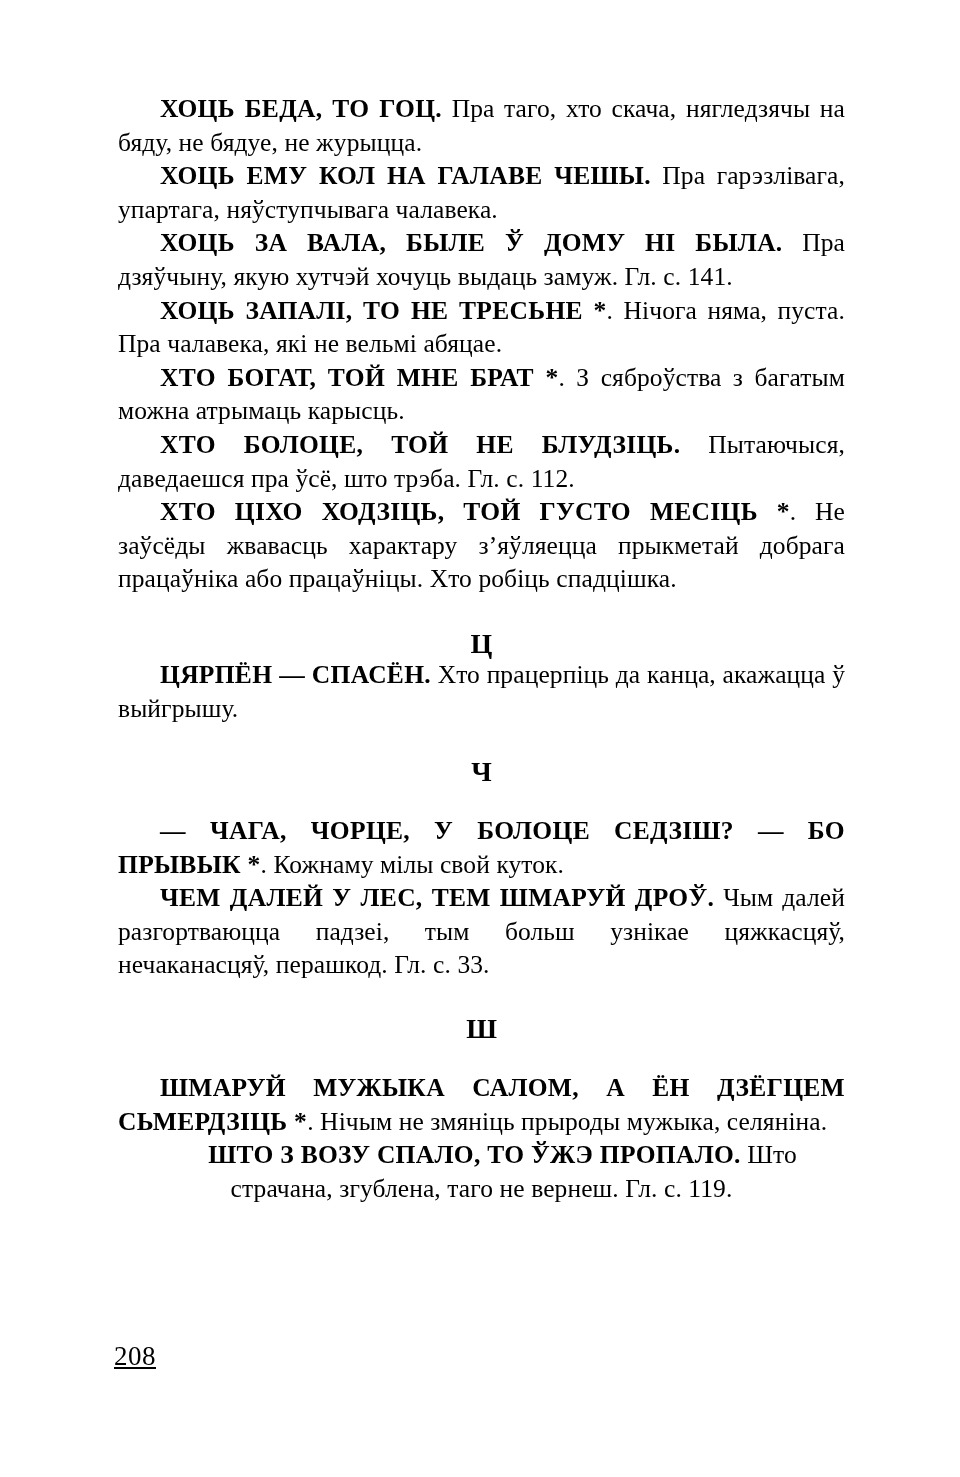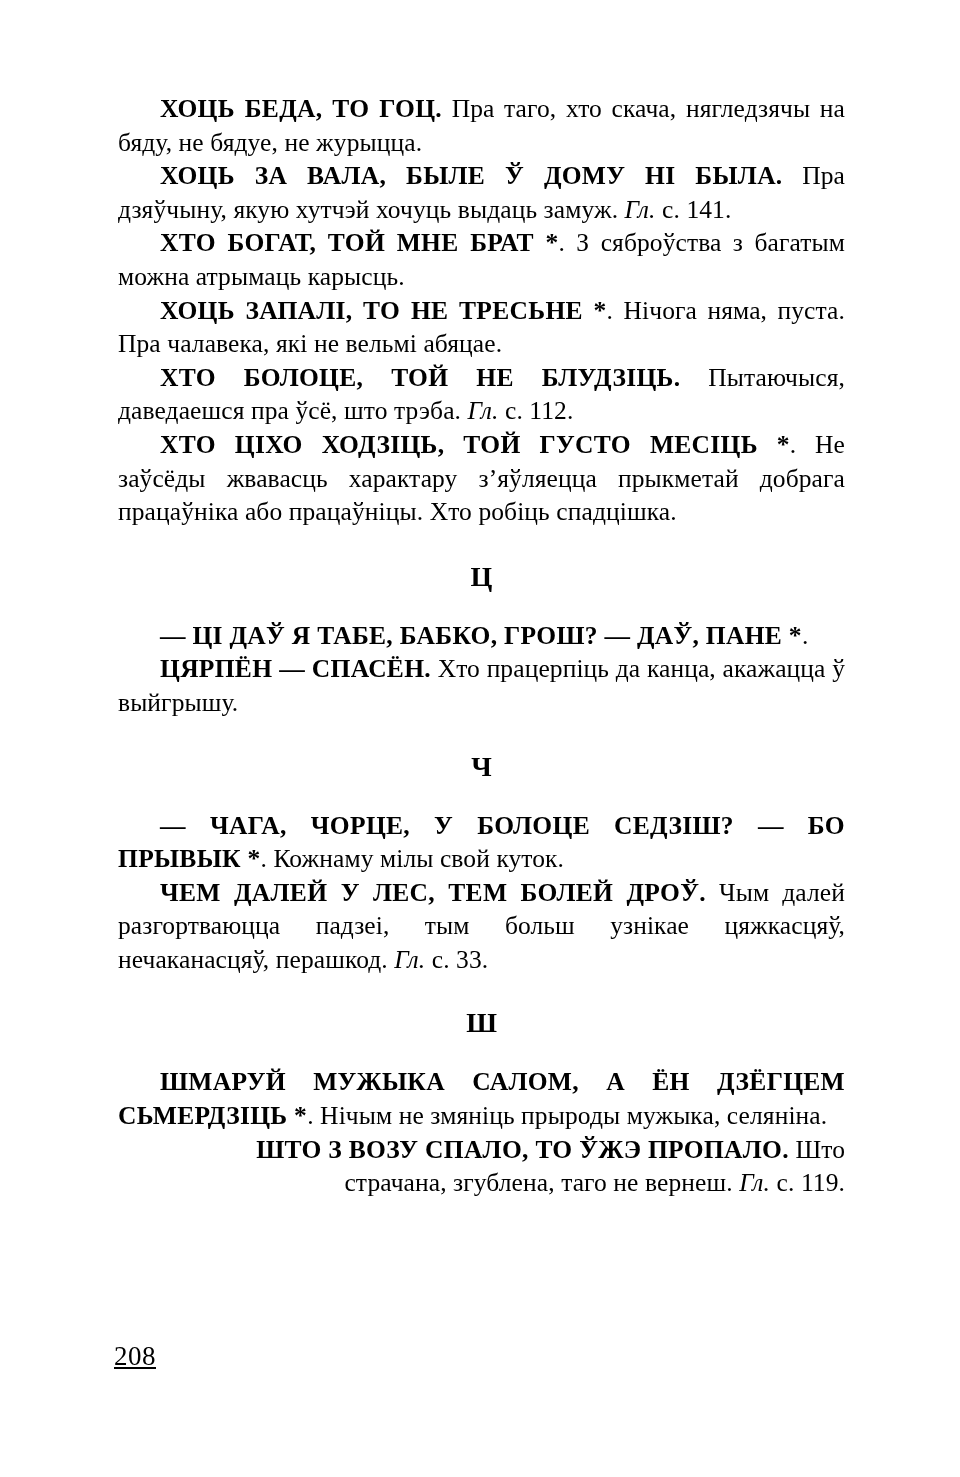--- a/index.html
+++ b/index.html
@@ -30,33 +30,32 @@
     padding: 0;
     text-indent: 42px;
     text-align: justify;
     text-justify: inter-word;
     font-size: 25.5px;
     line-height: 33.6px;
     letter-spacing: 0.1px;
     -webkit-hyphens: manual;
     hyphens: manual;
   }
-  .entry:last-child { text-align: right; }
+  .entry:last-child { text-align: center; }
 
   
   .hw {
     font-weight: 700;
     letter-spacing: 0.3px;
   }
 
   .gloss { font-weight: 400; }
 
   
   .xref-it {
-    font-style: italic;
     margin-top: 28px;
   }
 
   
   .sect {
     text-align: center;
     font-weight: 700;
     font-size: 28px;
     line-height: 1;
     text-indent: 0;
@@ -77,30 +76,30 @@
     letter-spacing: 0.5px;
     text-decoration: underline;
   }
 </style>
 </head>
 <body>
 
 <div class="page">
   <div id="flow">
       <p class="entry"><span class="hw">ХОЦЬ БЕДА, ТО ГОЦ.</span><span class="gloss"> Пра таго, хто скача, нягледзячы на бяду, не бядуе, не журыцца.</span></p>
+      <p class="entry"><span class="hw">ХОЦЬ ЕМУ КОЛ НА ГАЛАВЕ ЧЕШЫ.</span><span class="gloss"> Пра гарэзлівага, упартага, няўступчывага чалавека.</span></p>
       <p class="entry"><span class="hw">ХОЦЬ ЗА ВАЛА, БЫЛЕ Ў ДОМУ НІ БЫЛА.</span><span class="gloss"> Пра дзяўчыну, якую хутчэй хочуць выдаць замуж. </span><span class="xref-it">Гл.</span><span> с. 141.</span></p>
+      <p class="entry"><span class="hw">ХОЦЬ ЗАПАЛІ, ТО НЕ ТРЕСЬНЕ</span><span class="hw"> *</span><span class="gloss">. Нічога няма, пуста. Пра чалавека, які не вельмі абяцае.</span></p>
       <p class="entry"><span class="hw">ХТО БОГАТ, ТОЙ МНЕ БРАТ</span><span class="hw"> *</span><span class="gloss">. З сяброўства з багатым можна атрымаць карысць.</span></p>
-      <p class="entry"><span class="hw">ХОЦЬ ЗАПАЛІ, ТО НЕ ТРЕСЬНЕ</span><span class="hw"> *</span><span class="gloss">. Нічога няма, пуста. Пра чалавека, які не вельмі абяцае.</span></p>
       <p class="entry"><span class="hw">ХТО БОЛОЦЕ, ТОЙ НЕ БЛУДЗІЦЬ.</span><span class="gloss"> Пытаючыся, даведаешся пра ўсё, што трэба. </span><span class="xref-it">Гл.</span><span> с. 112.</span></p>
       <p class="entry"><span class="hw">ХТО ЦІХО ХОДЗІЦЬ, ТОЙ ГУСТО МЕСІЦЬ</span><span class="hw"> *</span><span class="gloss">. Не заўсёды жвавасць характару з’яўляецца прыкметай добрага працаўніка або працаўніцы. Хто робіць спадцішка.</span></p>
       <div class="sect sect-ts">Ц</div>
-      <p class="entry after-sect"><span class="hw">— ЦІ ДАЎ Я ТАБЕ, БАБКО, ГРОШ? — ДАЎ, ПАНЕ</span><span class="hw"> *</span><span class="gloss">.</span></p>
       <p class="entry"><span class="hw">ЦЯРПЁН — СПАСЁН.</span><span class="gloss"> Хто працерпіць да канца, акажацца ў выйгрышу.</span></p>
       <div class="sect sect-che">Ч</div>
       <p class="entry after-sect"><span class="hw">— ЧАГА, ЧОРЦЕ, У БОЛОЦЕ СЕДЗІШ? — БО ПРЫВЫК</span><span class="hw"> *</span><span class="gloss">. Кожнаму мілы свой куток.</span></p>
-      <p class="entry"><span class="hw">ЧЕМ ДАЛЕЙ У ЛЕС, ТЕМ БОЛЕЙ ДРОЎ.</span><span class="gloss"> Чым далей разгортваюцца падзеі, тым больш узнікае цяжкасцяў, нечаканасцяў, перашкод. </span><span class="xref-it">Гл.</span><span> с. 33.</span></p>
+      <p class="entry"><span class="hw">ЧЕМ ДАЛЕЙ У ЛЕС, ТЕМ ШМАРУЙ ДРОЎ.</span><span class="gloss"> Чым далей разгортваюцца падзеі, тым больш узнікае цяжкасцяў, нечаканасцяў, перашкод. </span><span class="xref-it">Гл.</span><span> с. 33.</span></p>
       <div class="sect sect-sha">Ш</div>
       <p class="entry after-sect"><span class="hw">ШМАРУЙ МУЖЫКА САЛОМ, А ЁН ДЗЁГЦЕМ СЬМЕРДЗІЦЬ</span><span class="hw"> *</span><span class="gloss">. Нічым не змяніць прыроды мужыка, селяніна.</span></p>
       <p class="entry"><span class="hw">ШТО З ВОЗУ СПАЛО, ТО ЎЖЭ ПРОПАЛО.</span><span class="gloss"> Што страчана, згублена, таго не вернеш. </span><span class="xref-it">Гл.</span><span> с. 119.</span></p>
     </div>
 </div>
 
 <div class="folio">208</div>
 
 </body></html>

